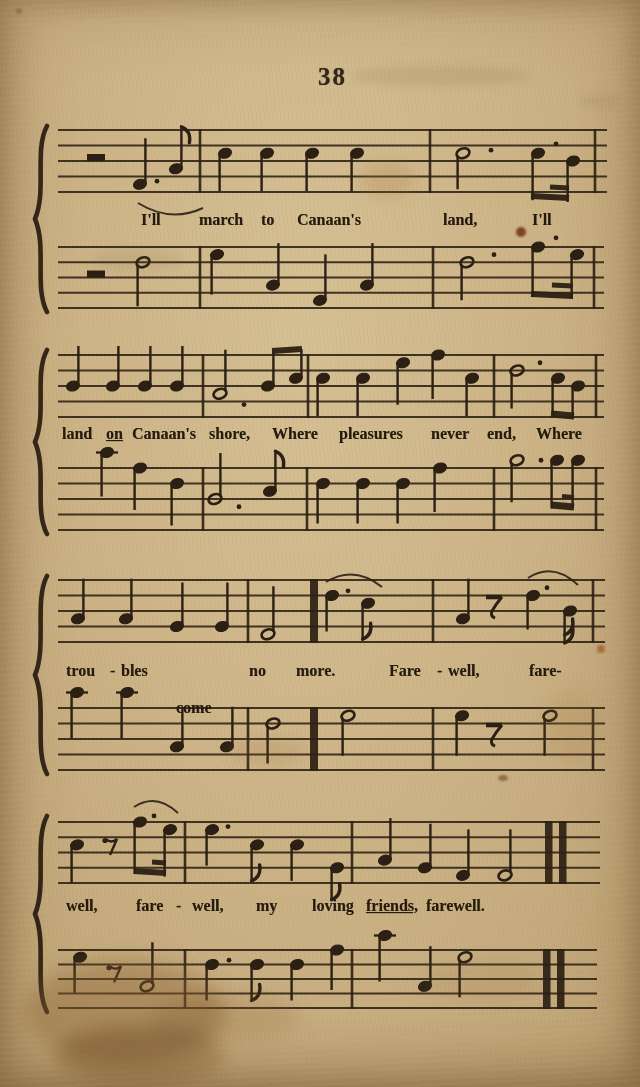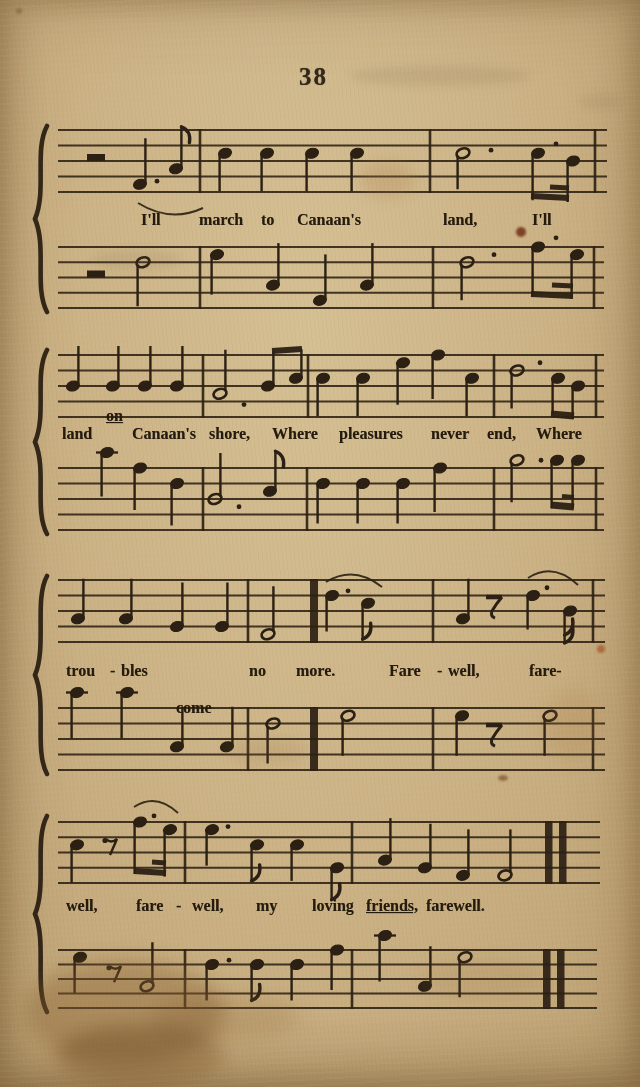--- a/index.html
+++ b/index.html
@@ -7,21 +7,21 @@
        font-family:"Liberation Serif","DejaVu Serif",serif}
   .page{position:absolute;inset:0;
     background:radial-gradient(ellipse at 48% 30%, #d5c094 0%, #ccb386 50%, #c0a577 88%, #b49a6c 100%);
     box-shadow:inset 0 0 70px rgba(96,66,28,.28),
                inset 0 -22px 45px rgba(90,60,25,.22),
                inset 8px 0 25px rgba(96,66,28,.15),
                inset -6px 0 20px rgba(96,66,28,.12);}
   .page::before{content:"";position:absolute;inset:0;pointer-events:none;z-index:1;
     background:repeating-linear-gradient(84deg, rgba(124,94,56,.05) 0 1px, rgba(0,0,0,0) 1px 4px),
                repeating-linear-gradient(-3deg, rgba(214,194,154,.06) 0 2px, rgba(0,0,0,0) 2px 6px);}
-  .pagenum{position:absolute;left:299px;top:63px;width:48px;text-align:left;z-index:3;
+  .pagenum{position:absolute;left:299px;top:63px;width:48px;text-align:right;z-index:3;
     font-weight:700;font-size:25px;color:#32271a;letter-spacing:2px;
     text-shadow:0 0 1px rgba(50,35,15,.65);}
   #music{position:absolute;inset:0;z-index:2;filter:blur(.2px);}
   #lyrics{position:absolute;inset:0;z-index:3;}
   .lyric{position:absolute;font-weight:700;font-size:16px;color:#241b0e;white-space:pre;
     text-shadow:.3px .4px .5px rgba(44,28,12,.45);}
   #stains{position:absolute;inset:0;z-index:5;pointer-events:none;}
   .stain{position:absolute;border-radius:50%;mix-blend-mode:multiply;}
 </style>
 </head>
@@ -344,21 +344,21 @@
         </g>
       </svg></div>
   <div id="lyrics">
       <span class="lyric" style="left: 141px; top: 211px;">I'll</span>
       <span class="lyric" style="left: 199px; top: 211px;">march</span>
       <span class="lyric" style="left: 261px; top: 211px;">to</span>
       <span class="lyric" style="left: 297px; top: 211px;">Canaan's</span>
       <span class="lyric" style="left: 443px; top: 211px;">land,</span>
       <span class="lyric" style="left: 532px; top: 211px;">I'll</span>
       <span class="lyric" style="left: 62px; top: 425px;">land</span>
-      <span class="lyric" style="left: 106px; top: 407px; text-decoration: underline;">on</span>
+      <span class="lyric" style="left: 106px; top: 425px; text-decoration: underline;">on</span>
       <span class="lyric" style="left: 132px; top: 425px;">Canaan's</span>
       <span class="lyric" style="left: 209px; top: 425px;">shore,</span>
       <span class="lyric" style="left: 272px; top: 425px;">Where</span>
       <span class="lyric" style="left: 339px; top: 425px;">pleasures</span>
       <span class="lyric" style="left: 431px; top: 425px;">never</span>
       <span class="lyric" style="left: 487px; top: 425px;">end,</span>
       <span class="lyric" style="left: 536px; top: 425px;">Where</span>
       <span class="lyric" style="left: 66px; top: 662px;">trou</span>
       <span class="lyric" style="left: 110px; top: 662px;">-</span>
       <span class="lyric" style="left: 121px; top: 662px;">bles</span>

